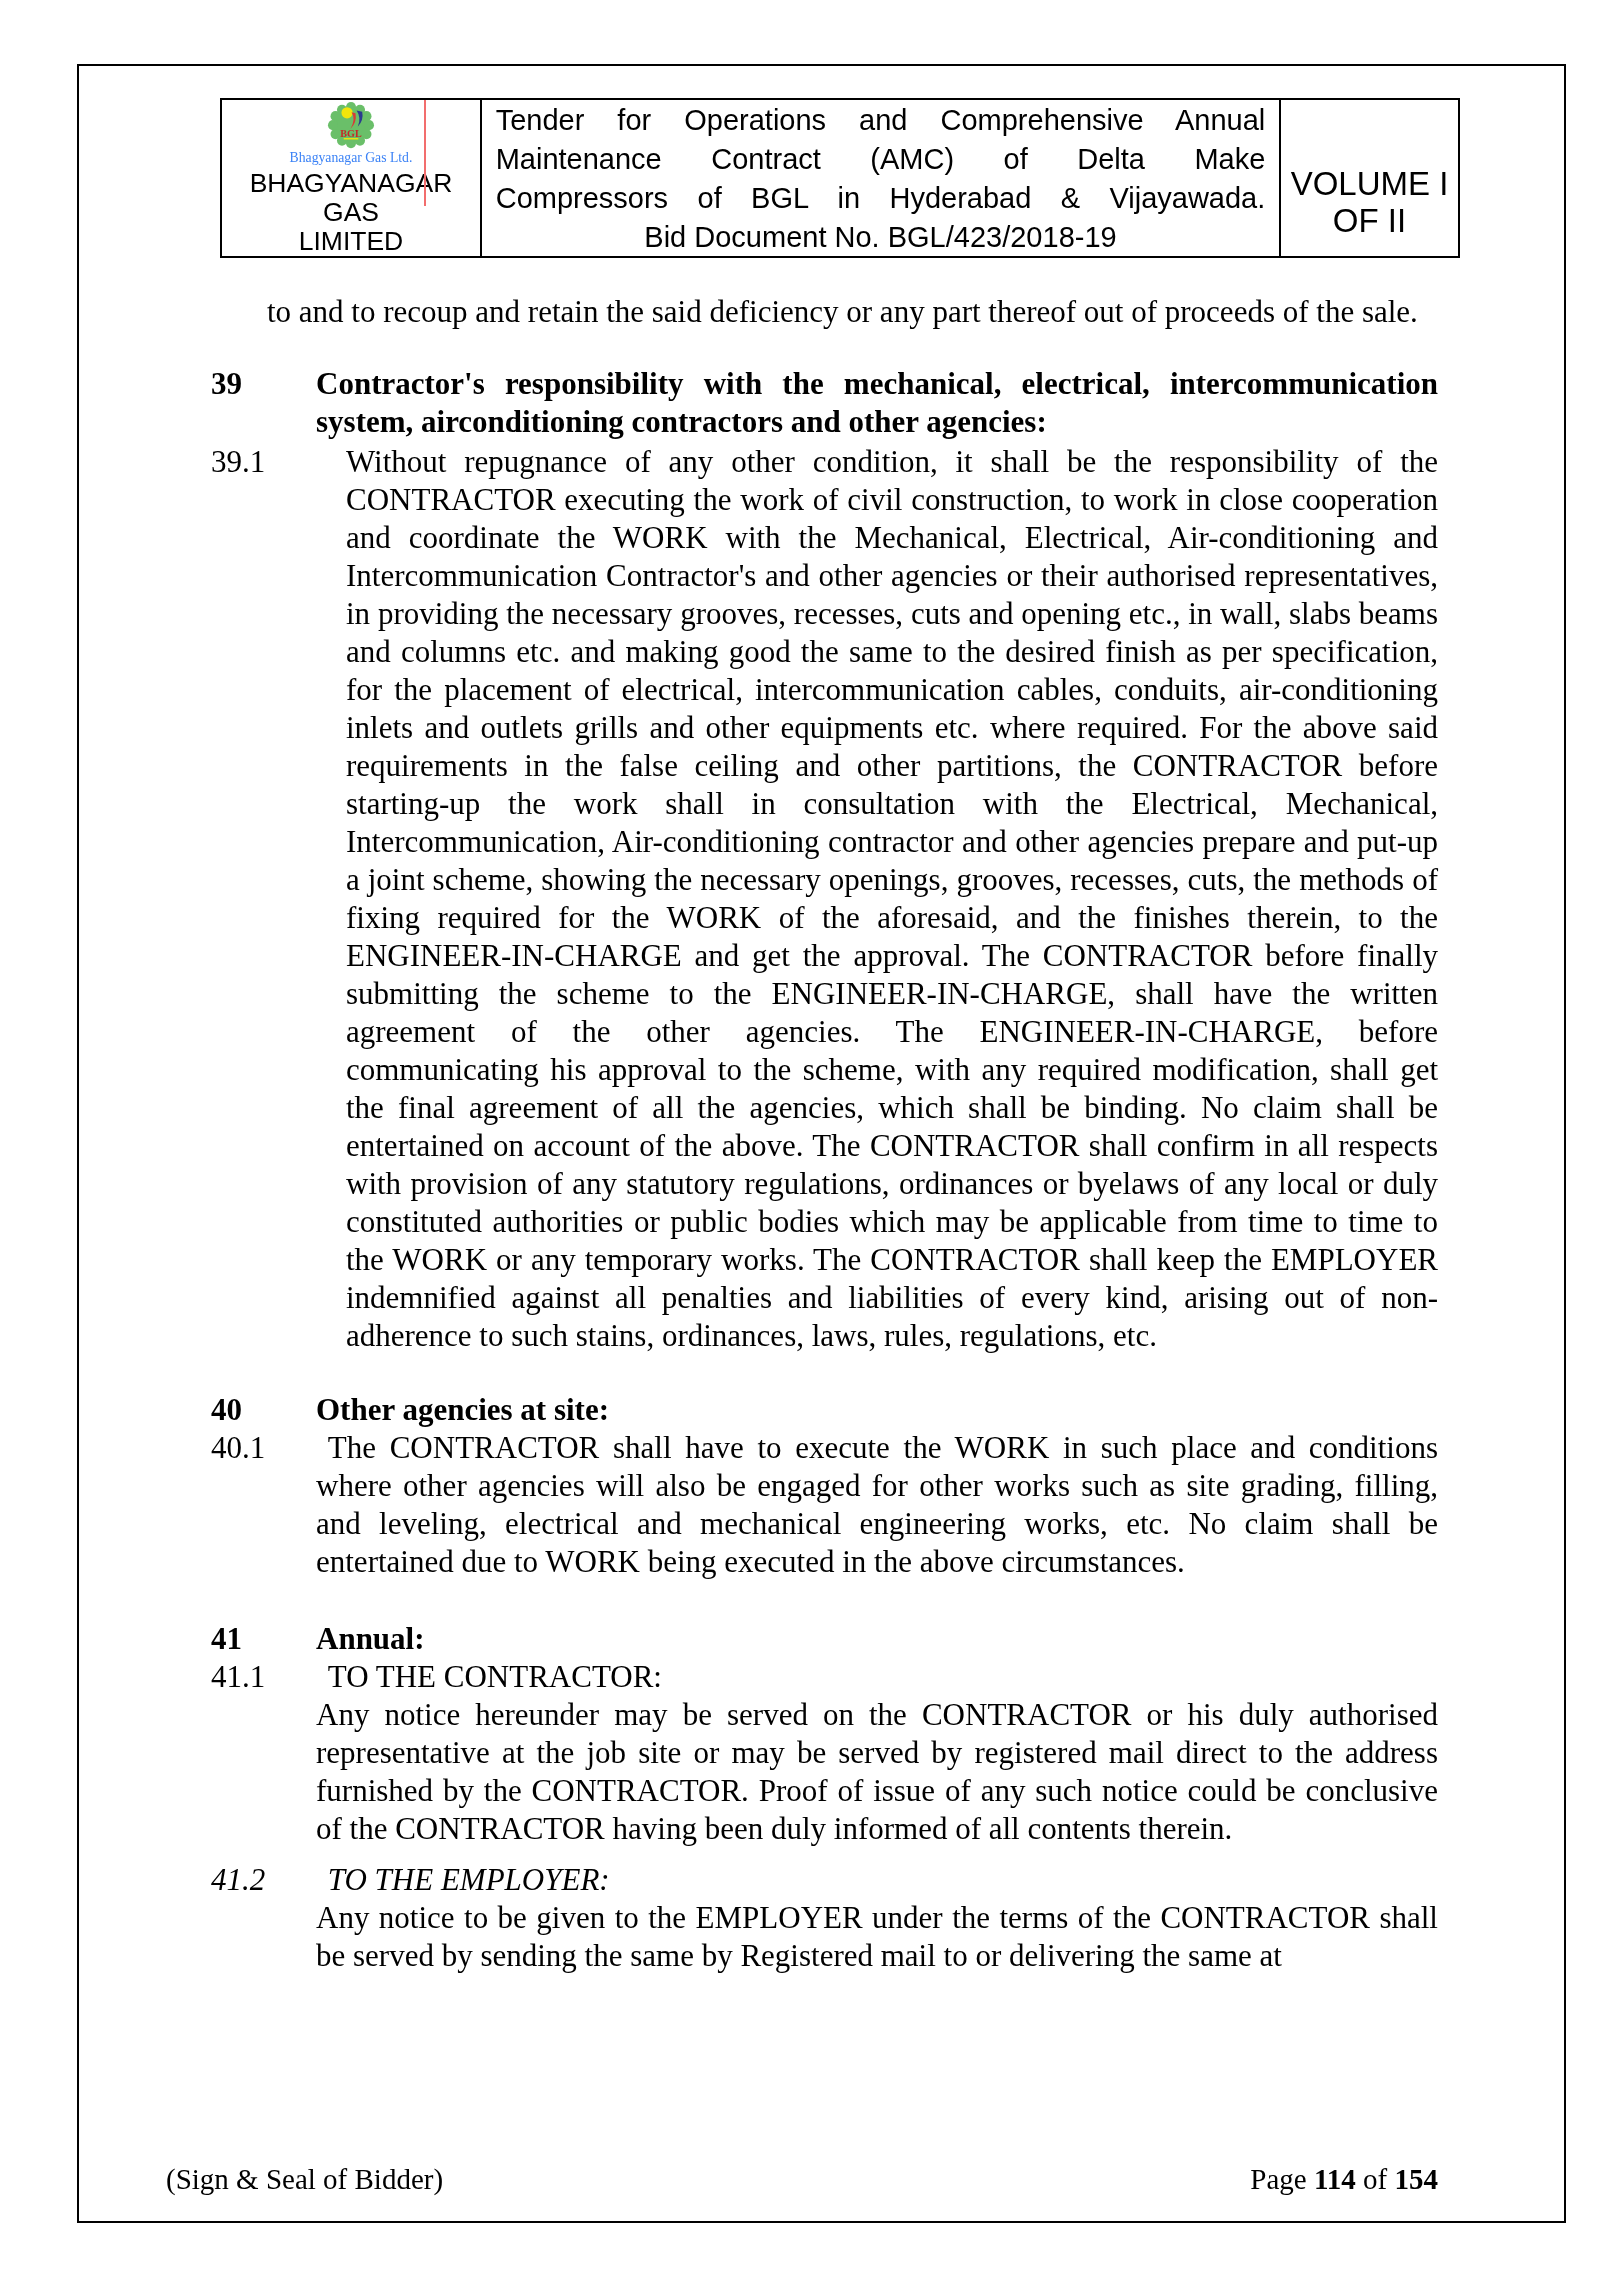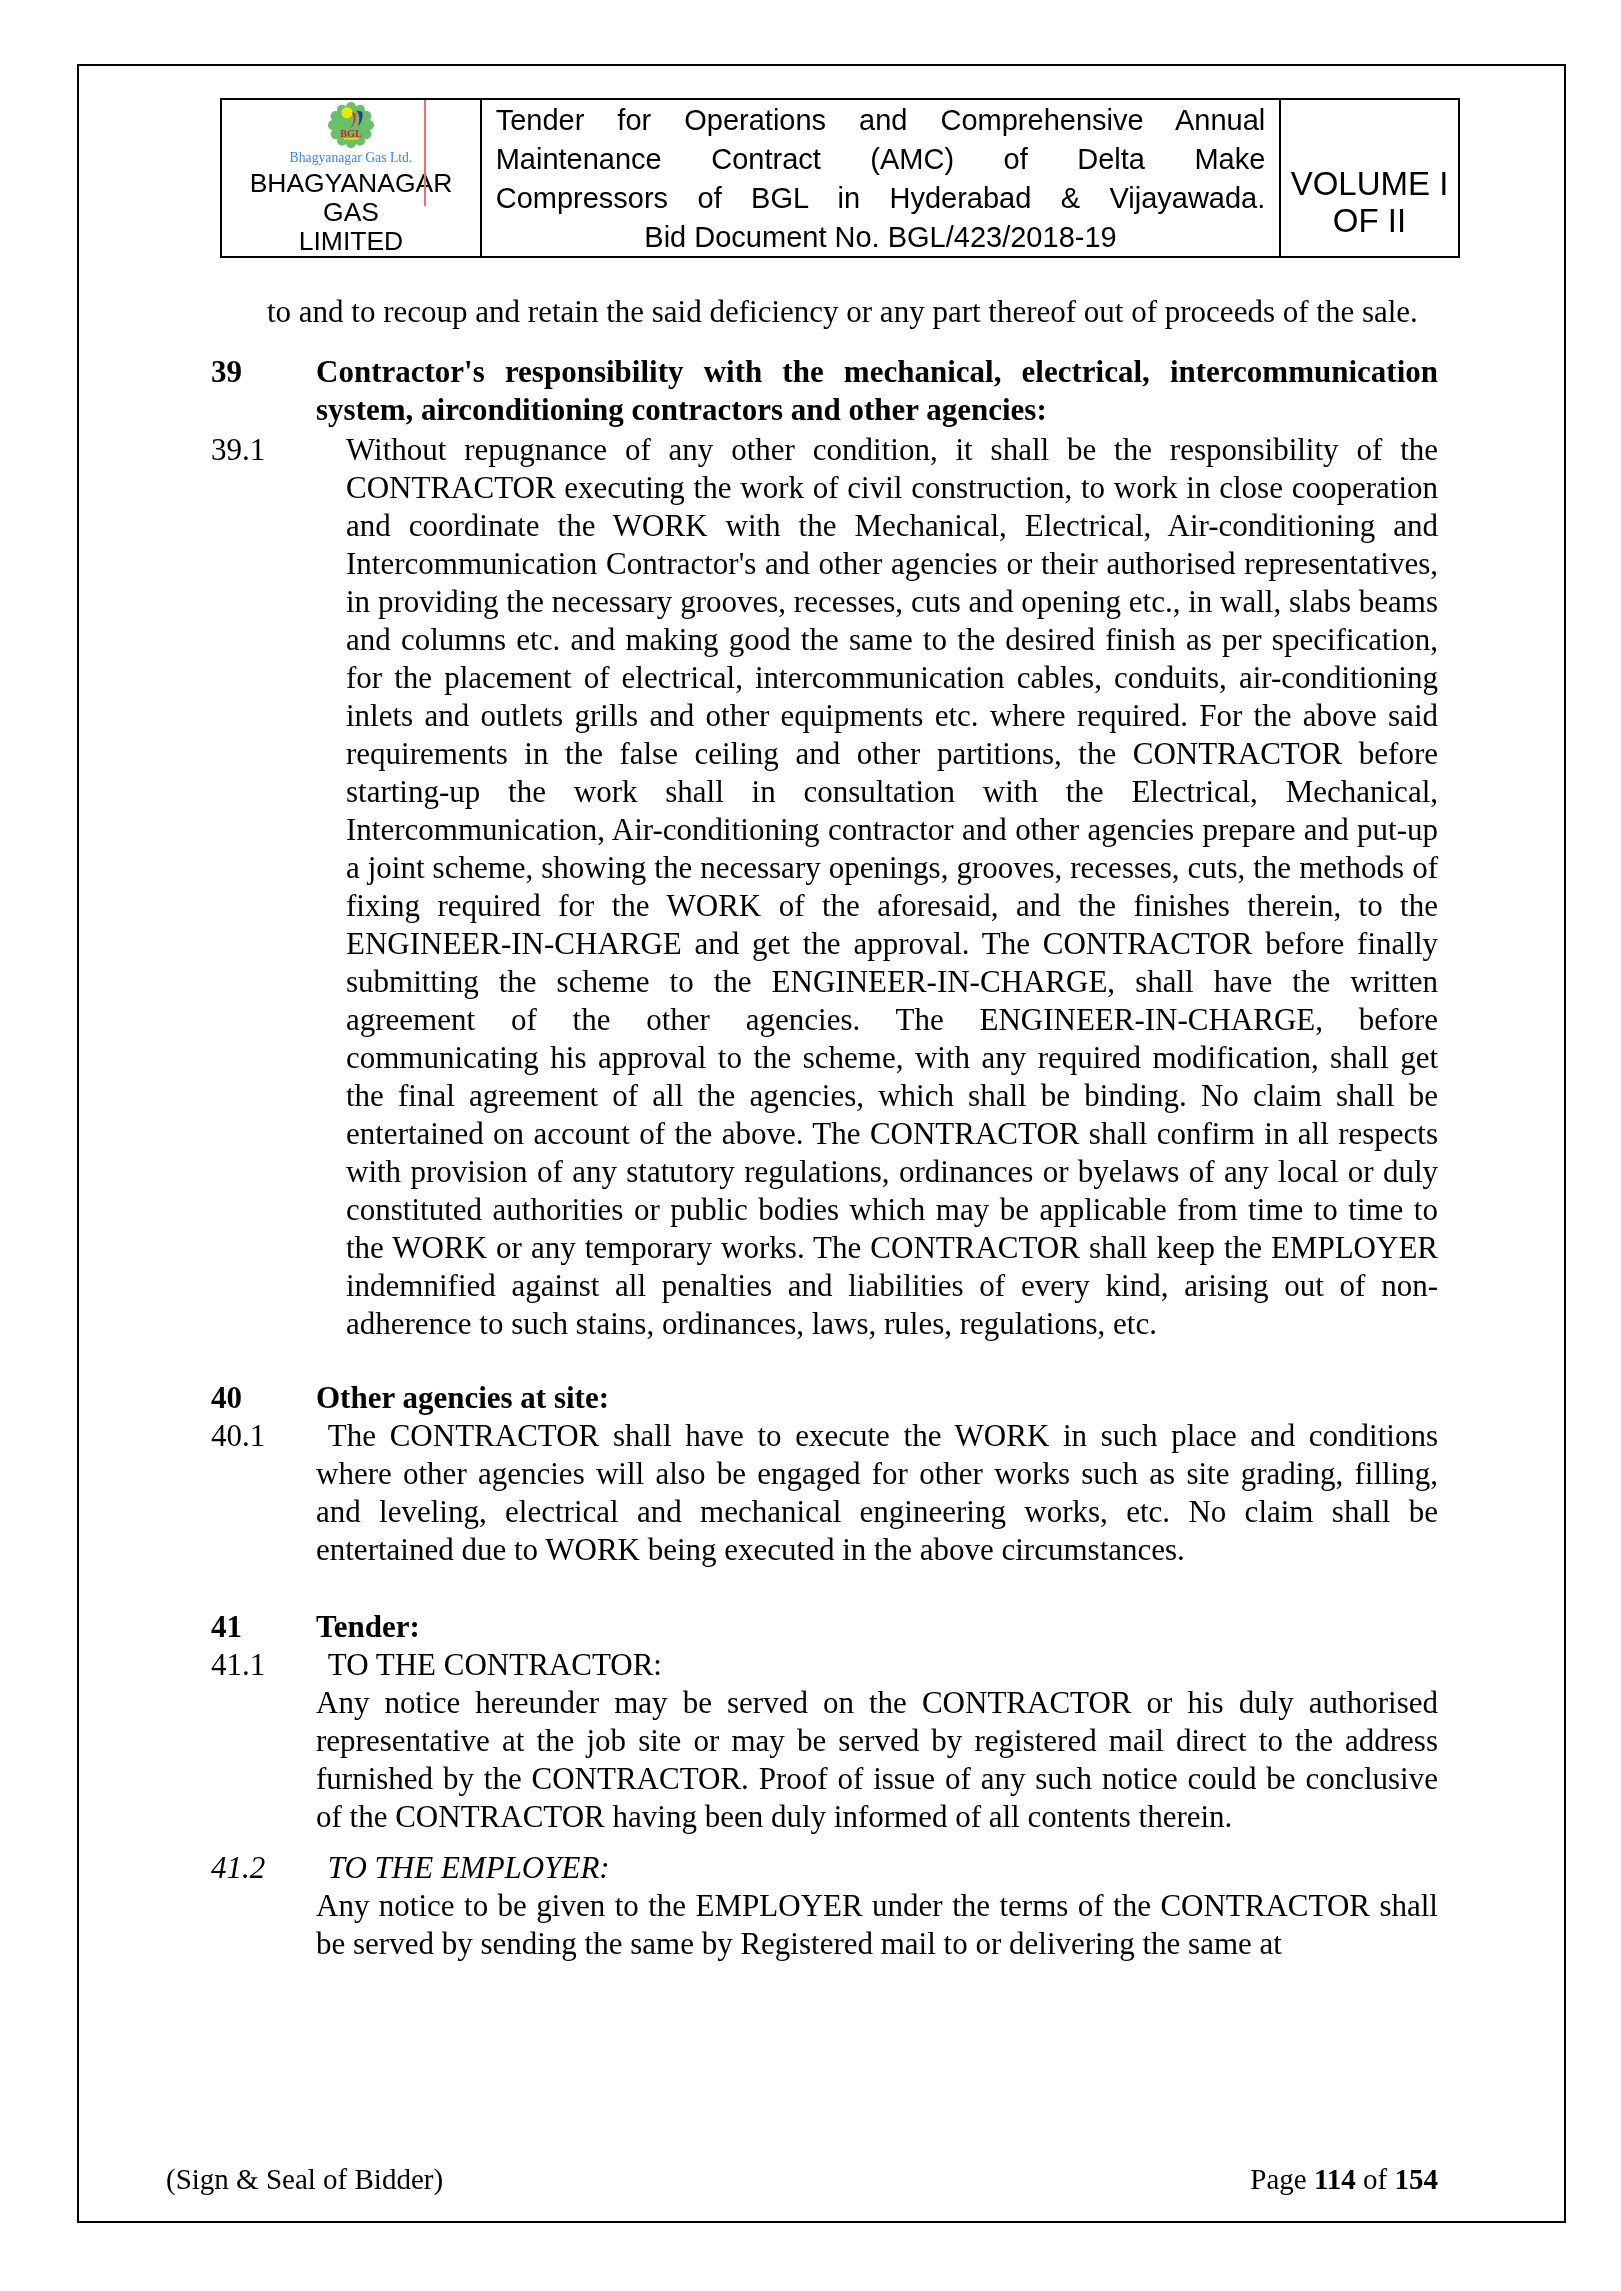--- a/index.html
+++ b/index.html
@@ -24,21 +24,21 @@
             justify-content:center;font-family:"Liberation Sans",sans-serif;font-size:33px;line-height:37px;margin-top:48px;}
 
   
   .content{position:absolute;left:132px;top:192px;width:1227px;font-size:31px;line-height:38px;}
   .intro{padding-left:56px;margin-top:35px;text-align:justify;}
   .row{display:flex;align-items:flex-start;}
   .num{width:105px;flex:0 0 105px;}
   .bold{font-weight:bold;}
   .btxt{flex:1 1 auto;text-align:justify;}
   .btxt.heading{font-weight:bold;}
-  .mt-h39{margin-top:22px;}
+  .mt-h39{margin-top:34px;}
   .mt-391{margin-top:2px;gap:30px;}
   .mt-h40{margin-top:36px;}
   .mt-h41{margin-top:39px;}
   .mt-412{margin-top:13px;font-style:italic;}
   .indent-sm{text-indent:11.8px;}
 
   
   .footer{position:absolute;left:87px;right:126px;top:2096px;display:flex;
           justify-content:space-between;font-size:29px;line-height:35px;}
 </style>
@@ -108,21 +108,21 @@
         <div class="num bold">40</div>
         <div class="btxt heading">Other agencies at site:</div>
       </div>
       <div class="row">
         <div class="num">40.1</div>
         <div class="btxt indent-sm">The CONTRACTOR shall have to execute the WORK in such place and conditions where other agencies will also be engaged for other works such as site grading, filling, and leveling, electrical and mechanical engineering works, etc. No claim shall be entertained due to WORK being executed in the above circumstances.</div>
       </div>
 
       <div class="row mt-h41">
         <div class="num bold">41</div>
-        <div class="btxt heading">Tender:</div>
+        <div class="btxt heading">Annual:</div>
       </div>
       <div class="row">
         <div class="num">41.1</div>
         <div class="btxt indent-sm">TO THE CONTRACTOR:</div>
       </div>
       <div class="row">
         <div class="num"></div>
         <div class="btxt">Any notice hereunder may be served on the CONTRACTOR or his duly authorised representative at the job site or may be served by registered mail direct to the address furnished by the CONTRACTOR. Proof of issue of any such notice could be conclusive of the CONTRACTOR having been duly informed of all contents therein.</div>
       </div>
 

